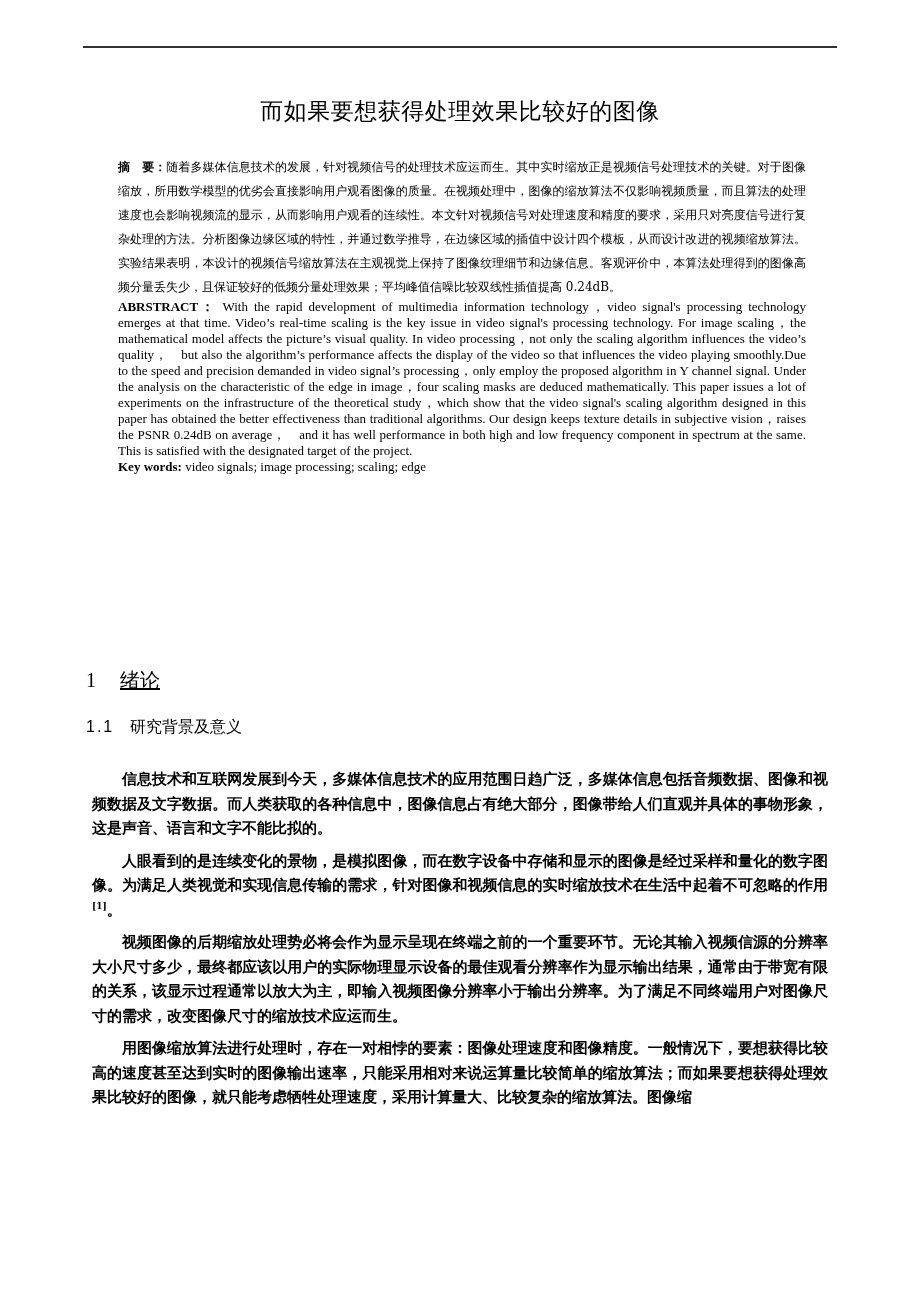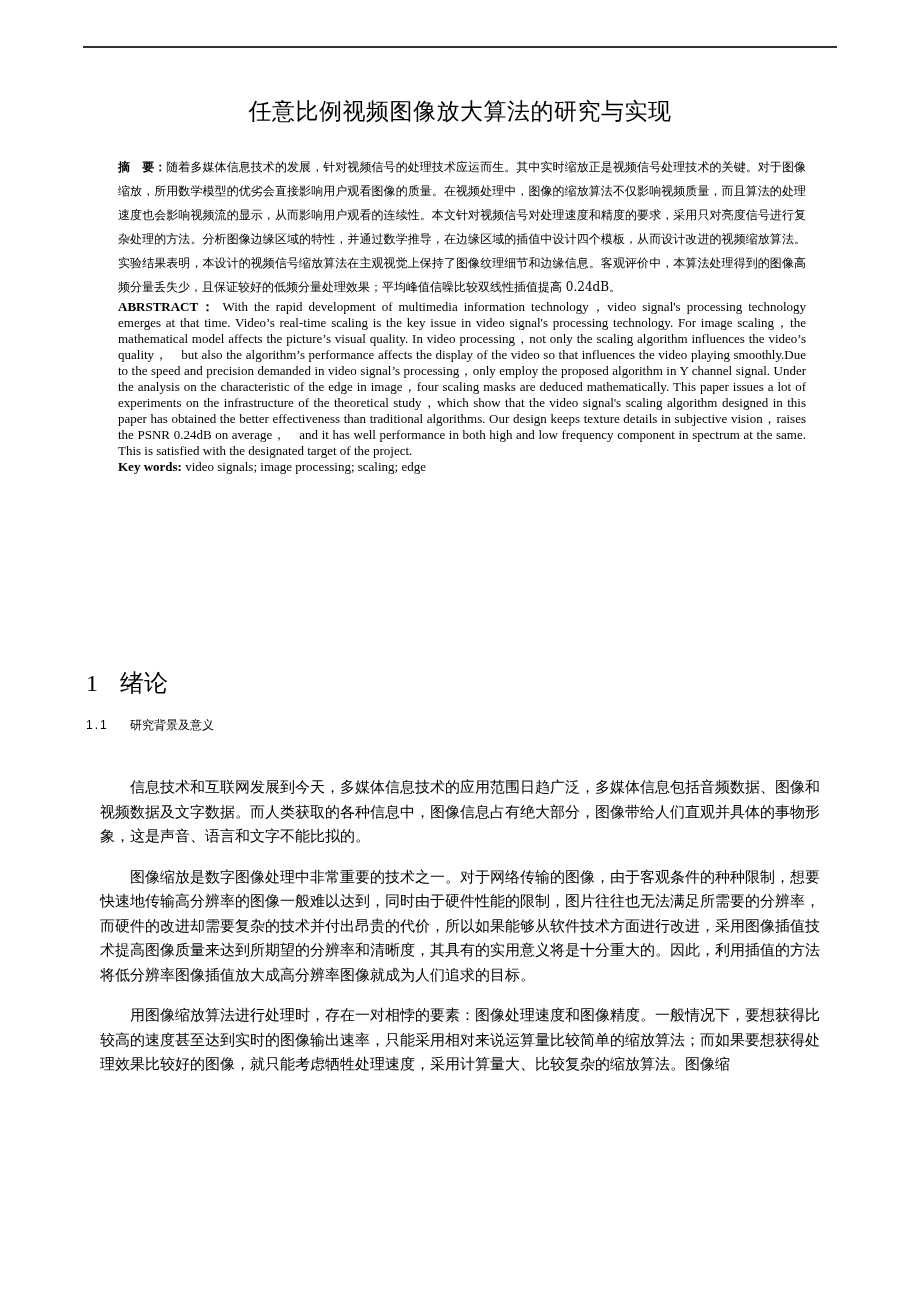--- a/index.html
+++ b/index.html
@@ -47,56 +47,58 @@
   .abstract .en {
     font-family: "Liberation Serif", "DejaVu Serif", serif;
     font-size: 13px;
     line-height: 16px;
   }
   .h1 {
     position: absolute;
     left: 86px;
     top: 667px;
     font-family: "DejaVu Sans", "Liberation Sans", sans-serif;
-    font-size: 24px;
+    font-size: 20px;
+    text-decoration: underline;
   }
   .h1 .num { display: inline-block; width: 34px; font-family: "Liberation Serif", serif; }
   .h2 {
     position: absolute;
     left: 86px;
     top: 717px;
     font-family: "DejaVu Sans", "Liberation Sans", sans-serif;
-    font-size: 12px;
+    font-size: 16px;
   }
   .h2 .num { display: inline-block; width: 44px; font-family: "Liberation Sans", sans-serif; letter-spacing: 2px; }
   .body-text {
     position: absolute;
     left: 84px;
     top: 759px;
     width: 752px;
     font-size: 15px;
     line-height: 24.5px;
     text-align: justify;
   }
   .body-text p {
-    margin: 16px;
+    margin: 8px;
     text-indent: 2em;
+    font-weight: bold;
   }
   .body-text sup {
     font-size: 9px;
     vertical-align: 6px;
     line-height: 0;
   }
 </style>
 </head>
 <body>
 
 <div class="header-rule"></div>
 
-<h1 class="title" style="margin:0;font-weight:normal;">任意比例视频图像放大算法的研究与实现</h1>
+<h1 class="title" style="margin:0;font-weight:normal;">而如果要想获得处理效果比较好的图像</h1>
 
 <div class="abstract">
   <p>
     <span class="lbl">摘　要：</span><span>随着多媒体信息技术的发展，针对视频信号的处理技术应运而生。其中实时缩放正是视频信号处理技术的关键。对于图像缩放，所用数学模型的优劣会直接影响用户观看图像的质量。在视频处理中，图像的缩放算法不仅影响视频质量，而且算法的处理速度也会影响视频流的显示，从而影响用户观看的连续性。本文针对视频信号对处理速度和精度的要求，采用只对亮度信号进行复杂处理的方法。分析图像边缘区域的特性，并通过数学推导，在边缘区域的插值中设计四个模板，从而设计改进的视频缩放算法。实验结果表明，本设计的视频信号缩放算法在主观视觉上保持了图像纹理细节和边缘信息。客观评价中，本算法处理得到的图像高频分量丢失少，且保证较好的低频分量处理效果；平均峰值信噪比较双线性插值提高 0.24dB。</span>
   </p>
   <p class="en">
     <span class="lbl">ABRSTRACT：</span><span> With the rapid development of multimedia information technology，video signal's processing technology emerges at that time. Video’s real-time scaling is the key issue in video signal's processing technology. For image scaling，the mathematical model affects the picture’s visual quality. In video processing，not only the scaling algorithm influences the video’s quality，　but also the algorithm’s performance affects the display of the video so that influences the video playing smoothly.Due to the speed and precision demanded in video signal’s processing，only employ the proposed algorithm in Y channel signal. Under the analysis on the characteristic of the edge in image，four scaling masks are deduced mathematically. This paper issues a lot of experiments on the infrastructure of the theoretical study，which show that the video signal's scaling algorithm designed in this paper has obtained the better effectiveness than traditional algorithms. Our design keeps texture details in subjective vision，raises the PSNR 0.24dB on average，　and it has well performance in both high and low frequency component in spectrum at the same. This is satisfied with the designated target of the project.</span>
   </p>
   <p class="en">
     <span class="lbl">Key words:</span><span> video signals; image processing; scaling; edge</span>
@@ -106,15 +108,16 @@
 <div class="h1">
   <span class="num">1</span><span>绪论</span>
 </div>
 
 <div class="h2">
   <span class="num">1.1</span><span>研究背景及意义</span>
 </div>
 
 <div class="body-text">
   <p><span>信息技术和互联网发展到今天，多媒体信息技术的应用范围日趋广泛，多媒体信息包括音频数据、图像和视频数据及文字数据。而人类获取的各种信息中，图像信息占有绝大部分，图像带给人们直观并具体的事物形象，这是声音、语言和文字不能比拟的。</span></p>
-  <p><span>图像缩放是数字图像处理中非常重要的技术之一。对于网络传输的图像，由于客观条件的种种限制，想要快速地传输高分辨率的图像一般难以达到，同时由于硬件性能的限制，图片往往也无法满足所需要的分辨率，而硬件的改进却需要复杂的技术并付出昂贵的代价，所以如果能够从软件技术方面进行改进，采用图像插值技术提高图像质量来达到所期望的分辨率和清晰度，其具有的实用意义将是十分重大的。因此，利用插值的方法将低分辨率图像插值放大成高分辨率图像就成为人们追求的目标。</span></p>
+  <p><span>人眼看到的是连续变化的景物，是模拟图像，而在数字设备中存储和显示的图像是经过采样和量化的数字图像。为满足人类视觉和实现信息传输的需求，针对图像和视频信息的实时缩放技术在生活中起着不可忽略的作用 </span><sup>[1]</sup><span>。</span></p>
+  <p><span>视频图像的后期缩放处理势必将会作为显示呈现在终端之前的一个重要环节。无论其输入视频信源的分辨率大小尺寸多少，最终都应该以用户的实际物理显示设备的最佳观看分辨率作为显示输出结果，通常由于带宽有限的关系，该显示过程通常以放大为主，即输入视频图像分辨率小于输出分辨率。为了满足不同终端用户对图像尺寸的需求，改变图像尺寸的缩放技术应运而生。</span></p>
   <p><span>用图像缩放算法进行处理时，存在一对相悖的要素：图像处理速度和图像精度。一般情况下，要想获得比较高的速度甚至达到实时的图像输出速率，只能采用相对来说运算量比较简单的缩放算法；而如果要想获得处理效果比较好的图像，就只能考虑牺牲处理速度，采用计算量大、比较复杂的缩放算法。图像缩</span></p>
 </div>
 
 </body></html>

